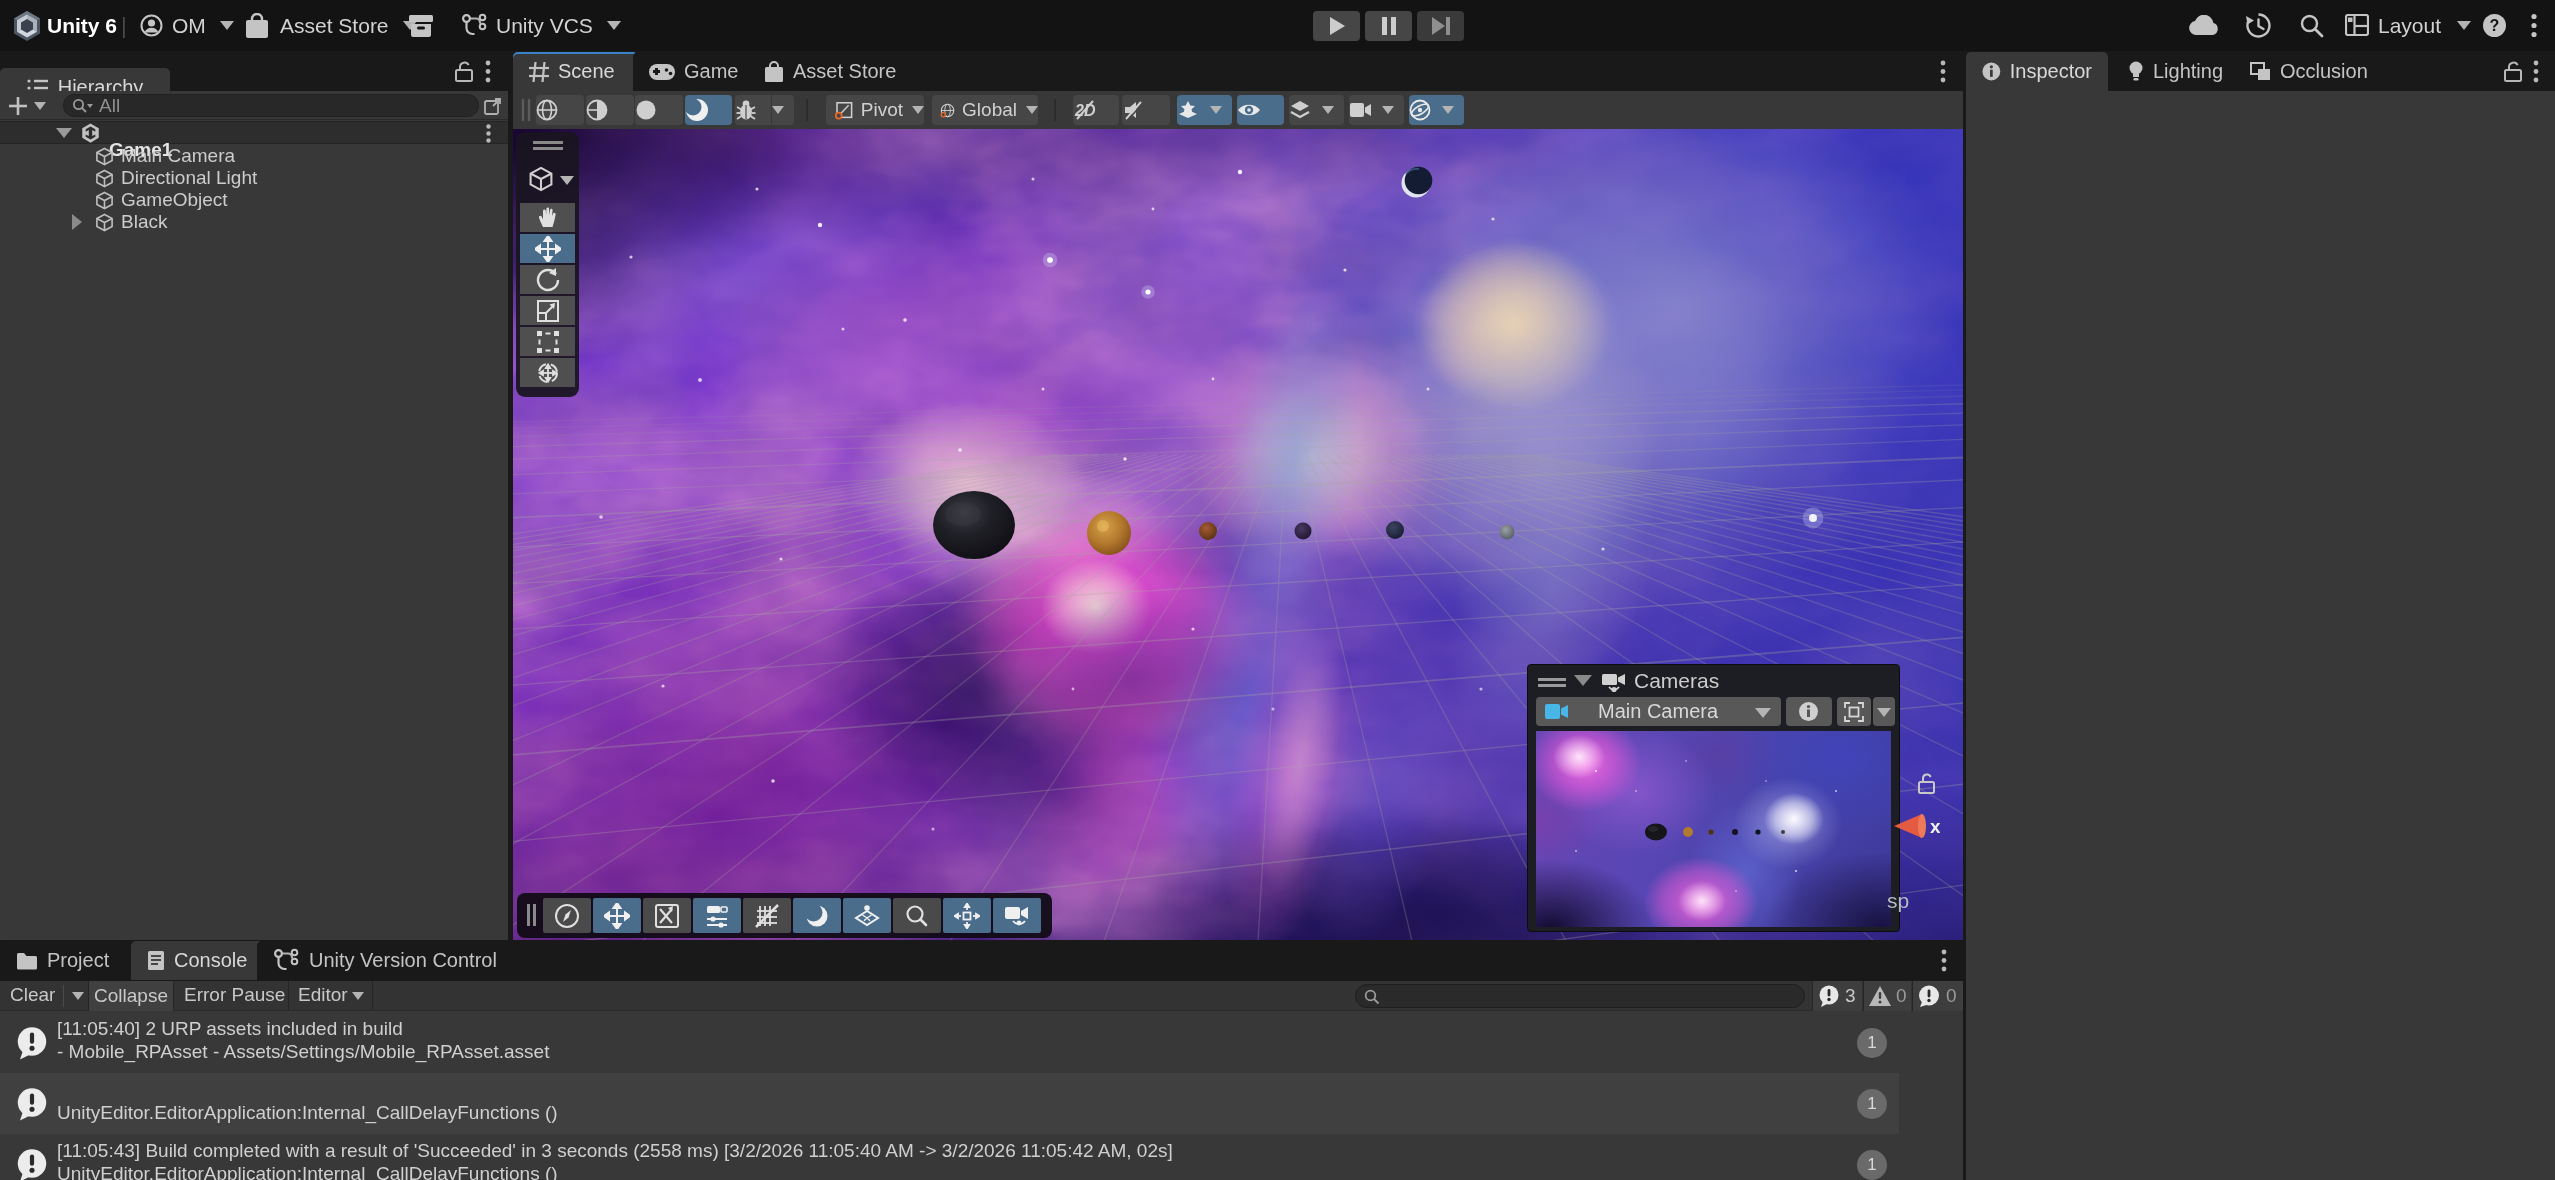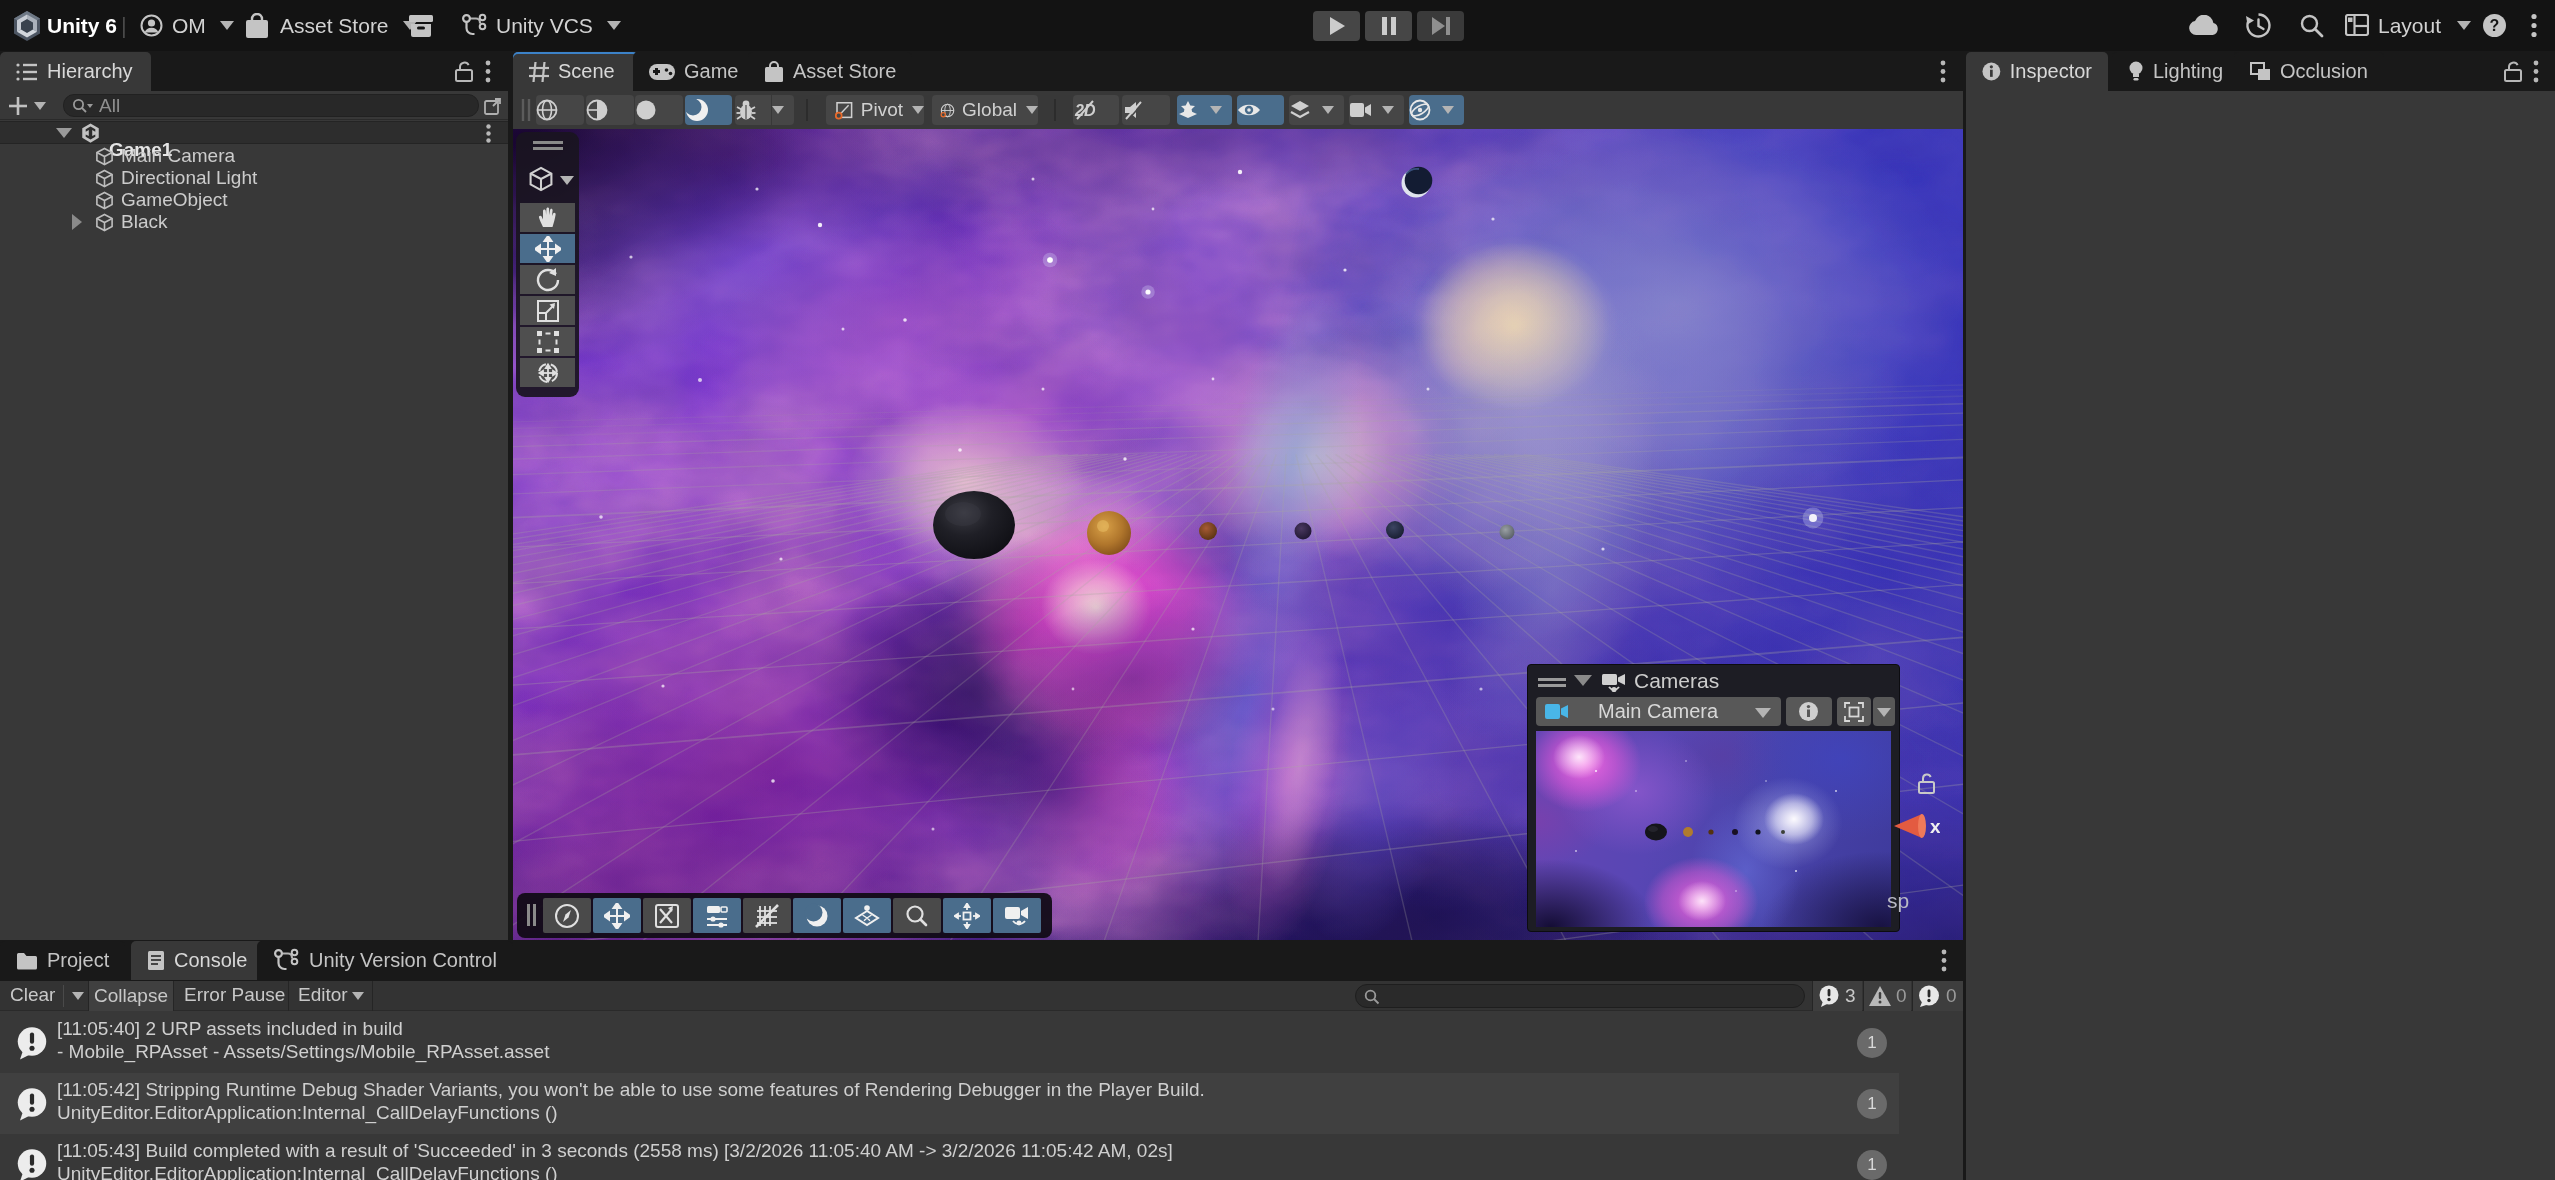--- a/index.html
+++ b/index.html
@@ -191,21 +191,21 @@
     </svg>
     <svg class="abs" style="left:2531px; top:13px;" width="6" height="25" viewBox="0 0 6 25">
       <circle cx="3" cy="3.5" r="2.6" fill="#c4c4c4"></circle>
         <circle cx="3" cy="12.5" r="2.6" fill="#c4c4c4"></circle>
         <circle cx="3" cy="21.5" r="2.6" fill="#c4c4c4"></circle>
     </svg>
   </div>
 
   <div class="tabrow abs" style="left:0; top:52px; width:2555px;"></div>
 
-  <div class="tab active" style="left:0; top:52px; width:151px;">
+  <div class="tab active" style="left:0; top:68px; width:170px;justify-content:center;">
     <svg width="22" height="20" viewBox="0 0 22 20">
       <circle cx="2" cy="3" r="1.6" fill="#c4c4c4"></circle>
         <circle cx="2" cy="10" r="1.6" fill="#c4c4c4"></circle>
         <circle cx="2" cy="17" r="1.6" fill="#c4c4c4"></circle>
       <line x1="7" y1="3" x2="21" y2="3" stroke="#c4c4c4" stroke-width="2.4"></line>
       <line x1="7" y1="10" x2="21" y2="10" stroke="#c4c4c4" stroke-width="2.4"></line>
       <line x1="7" y1="17" x2="21" y2="17" stroke="#c4c4c4" stroke-width="2.4"></line>
     </svg>Hierarchy</div>
 
   <svg class="abs" style="left:455px; top:61px;" width="18" height="21" viewBox="0 0 18 21">
@@ -1017,21 +1017,20 @@
       <div class="abs" style="left:57px; top:29px;">- Mobile_RPAsset - Assets/Settings/Mobile_RPAsset.asset</div>
       <div class="badge1" style="top:16px;">1</div>
     </div>
     <div class="conrow" style="top:92px; height:61px; background:#404040;">
       <svg class="abs" style="left:14px; top:13px;" width="36" height="36" viewBox="0 0 24 24">
         <circle cx="12" cy="11" r="9.5" fill="#ececec"></circle>
         <polygon points="6,17 4,23 12,19" fill="#ececec"></polygon>
         <rect x="10.6" y="5" width="2.8" height="7.5" rx="1.4" fill="#2a2a2a"></rect>
         <circle cx="12" cy="15.5" r="1.7" fill="#2a2a2a"></circle>
       </svg>
-      <div class="abs" style="left:57px; top:6px;">[11:05:42] Stripping Runtime Debug Shader Variants, you won't be able to use some features of Rendering Debugger in the Player Build.</div>
       <div class="abs" style="left:57px; top:29px;">UnityEditor.EditorApplication:Internal_CallDelayFunctions ()</div>
       <div class="badge1" style="top:16px;">1</div>
     </div>
     <div class="conrow" style="top:153px; height:61px; background:#383838;">
       <svg class="abs" style="left:14px; top:13px;" width="36" height="36" viewBox="0 0 24 24">
         <circle cx="12" cy="11" r="9.5" fill="#ececec"></circle>
         <polygon points="6,17 4,23 12,19" fill="#ececec"></polygon>
         <rect x="10.6" y="5" width="2.8" height="7.5" rx="1.4" fill="#2a2a2a"></rect>
         <circle cx="12" cy="15.5" r="1.7" fill="#2a2a2a"></circle>
       </svg>

